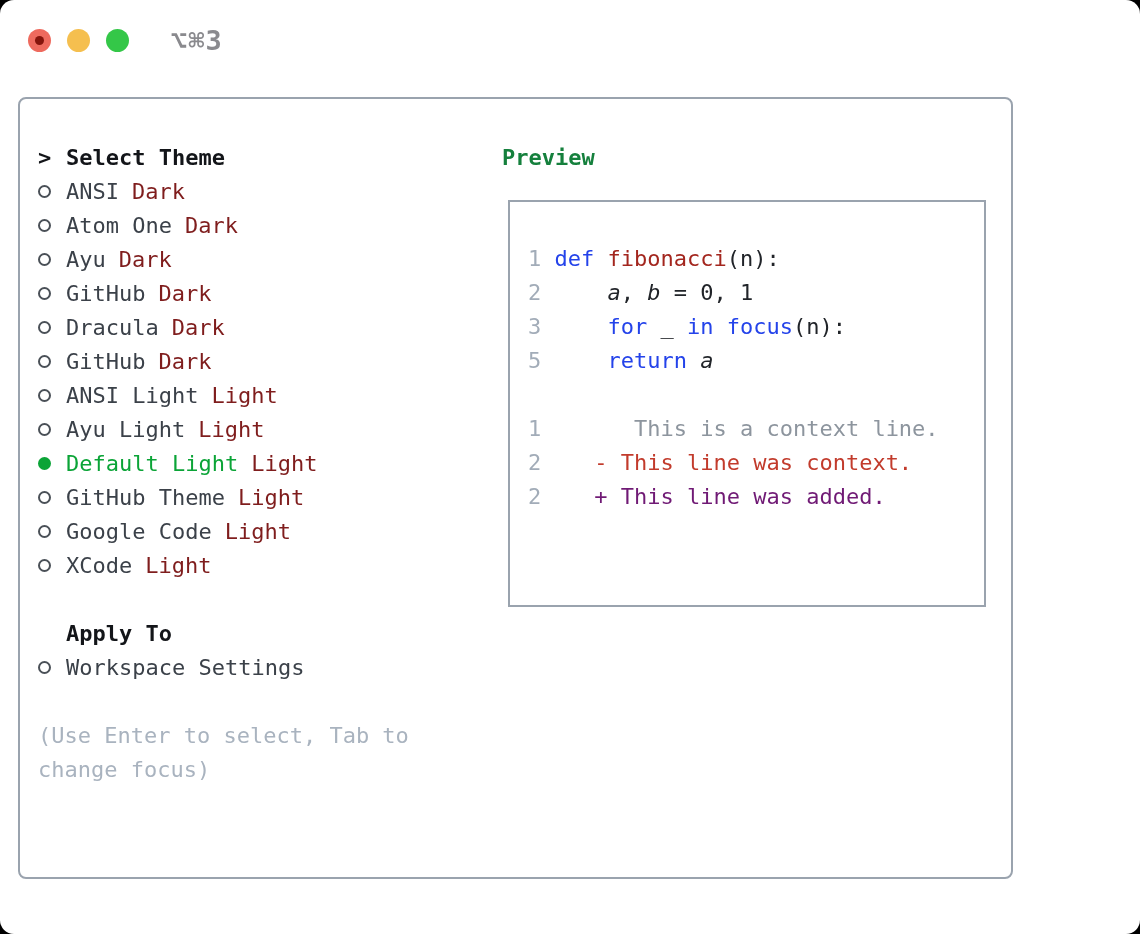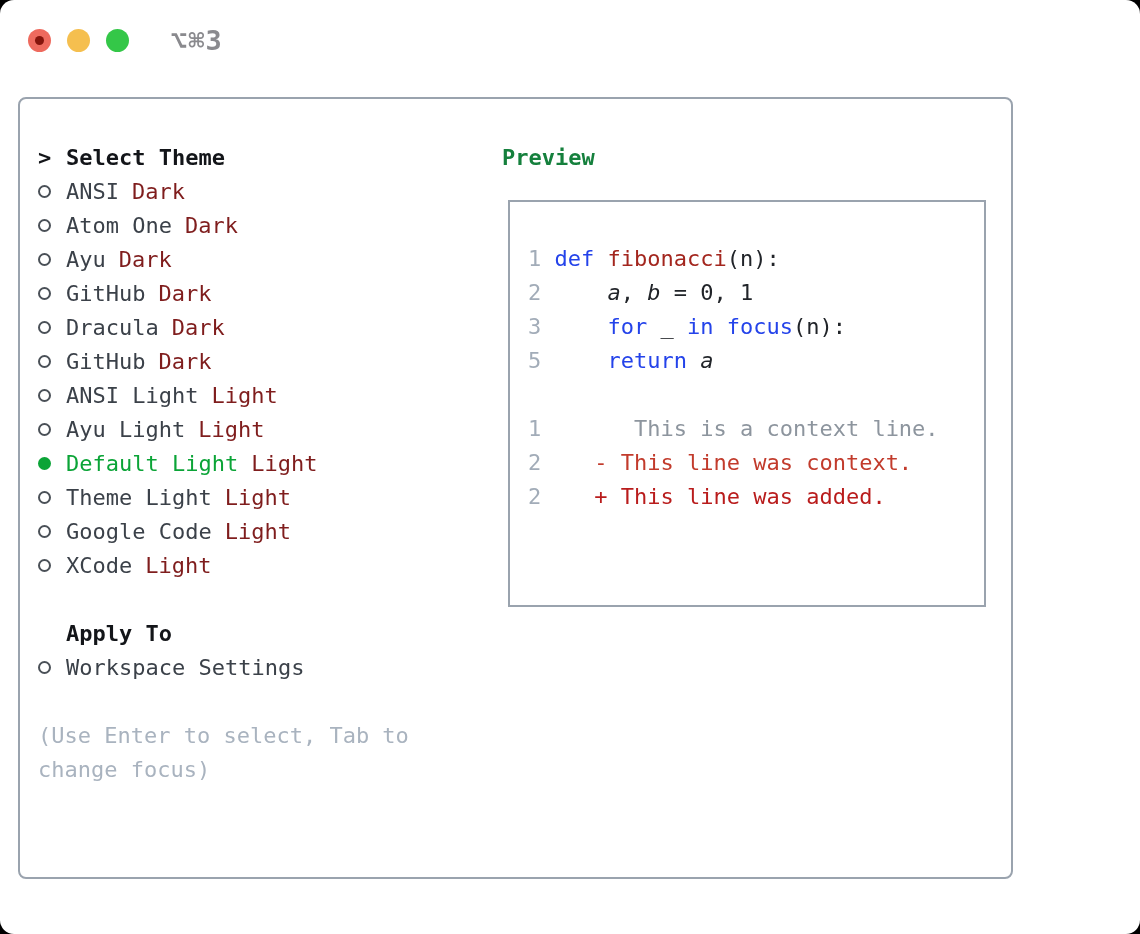--- a/index.html
+++ b/index.html
@@ -50,21 +50,21 @@
     border:2px solid #9aa3ae; background:#fff; padding:40px 16px 0 18px; overflow:hidden;
   }
   .pline { height:34px; line-height:34px; font-size:22px; white-space:pre; }
   .s-ln  { color:#a2acb8; }
   .s-pl  { color:#212429; }
   .s-kw  { color:#2443ea; }
   .s-fn  { color:#a3261e; }
   .s-it  { color:#212429; font-style:italic; }
   .s-ctx { color:#8d959e; }
   .s-del { color:#c23b2c; }
-  .s-add { color:#b91c1c;margin-top:47px; }
+  .s-add { color:#701a75;margin-top:47px; }
 </style>
 </head>
 <body>
 
 <div class="window">
 
   <div class="titlebar">
     <div class="light red"></div>
     <div class="light yellow"></div>
     <div class="light green"></div>
@@ -120,21 +120,21 @@
         <span class="nm">Ayu Light</span>
         <span class="tag">Light</span>
       </div>
       <div class="row sel">
         <span class="pfx"><span class="dot"></span></span>
         <span class="nm">Default Light</span>
         <span class="tag">Light</span>
       </div>
       <div class="row">
         <span class="pfx"><span class="ring"></span></span>
-        <span class="nm">Theme Light</span>
+        <span class="nm">GitHub Theme</span>
         <span class="tag">Light</span>
       </div>
       <div class="row">
         <span class="pfx"><span class="ring"></span></span>
         <span class="nm">Google Code</span>
         <span class="tag">Light</span>
       </div>
       <div class="row">
         <span class="pfx"><span class="ring"></span></span>
         <span class="nm">XCode</span>

